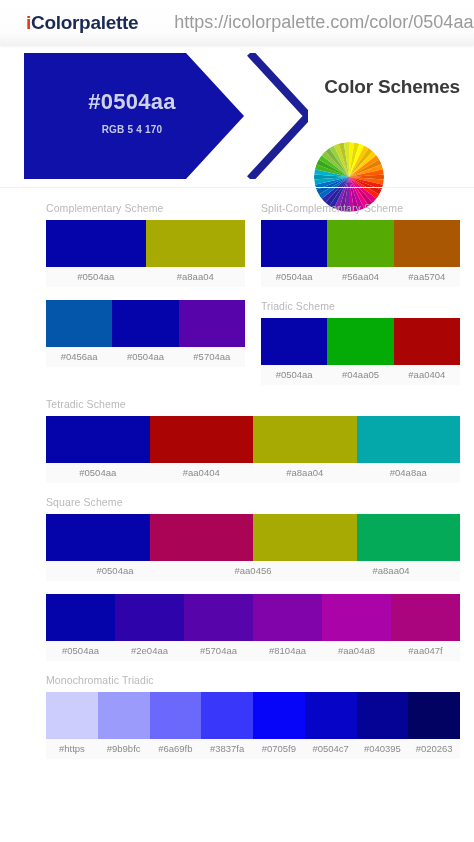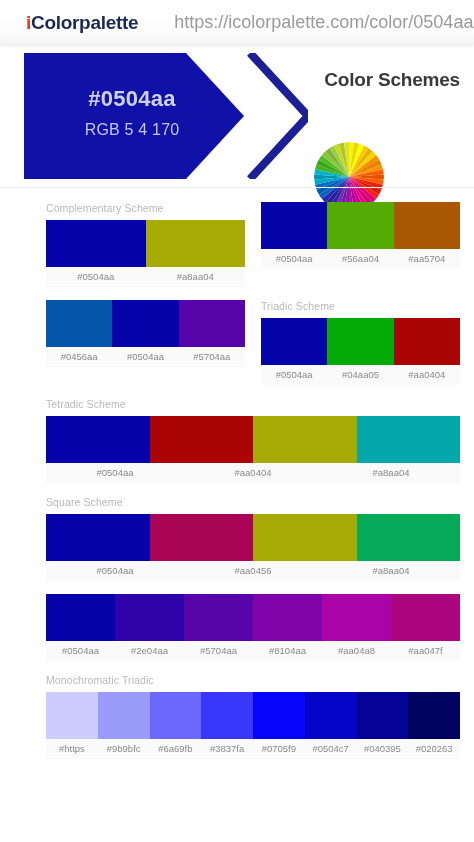--- a/index.html
+++ b/index.html
@@ -67,30 +67,30 @@
     pointer-events: none;
   }
   .hero-hex {
     color: #ced2e8;
     font-size: 22px;
     font-weight: bold;
     letter-spacing: 0.3px;
   }
   .hero-rgb {
     color: #c3c8e2;
-    font-size: 16px;
-    font-weight: normal;
+    font-size: 10px;
+    font-weight: bold;
     margin-top: 9px;
     letter-spacing: 0.2px;
   }
 
   .schemes-title {
     position: absolute;
     right: 14px;
-    top: 24px;
+    top: 31px;
     font-size: 19px;
     font-weight: bold;
     color: #3a3a3a;
     letter-spacing: -0.2px;
   }
 
   .wheel-wrap {
     position: absolute;
     left: 312px;
     top: 95px;
@@ -240,20 +240,21 @@
       <div class="swatch-strip">
           <div class="swatch" style="background: rgb(5, 4, 170);"></div>
           <div class="swatch" style="background: rgb(168, 170, 4);"></div>
         </div>
       <div class="label-strip">
           <div class="label">#0504aa</div>
           <div class="label">#a8aa04</div>
         </div>
     </div>
     <div class="card half">
+      <div class="card-title">Split-Complementary Scheme</div>
       <div class="swatch-strip">
           <div class="swatch" style="background: rgb(5, 4, 170);"></div>
           <div class="swatch" style="background: rgb(86, 170, 4);"></div>
           <div class="swatch" style="background: rgb(170, 87, 4);"></div>
         </div>
       <div class="label-strip">
           <div class="label">#0504aa</div>
           <div class="label">#56aa04</div>
           <div class="label">#aa5704</div>
         </div>
@@ -294,20 +295,21 @@
       <div class="swatch-strip">
           <div class="swatch" style="background: rgb(5, 4, 170);"></div>
           <div class="swatch" style="background: rgb(170, 4, 4);"></div>
           <div class="swatch" style="background: rgb(168, 170, 4);"></div>
           <div class="swatch" style="background: rgb(4, 168, 170);"></div>
         </div>
       <div class="label-strip">
           <div class="label">#0504aa</div>
           <div class="label">#aa0404</div>
           <div class="label">#a8aa04</div>
+          <div class="label">#04a8aa</div>
         </div>
     </div>
   </div>
 
   <div class="row">
     <div class="card">
       <div class="card-title">Square Scheme</div>
       <div class="swatch-strip">
           <div class="swatch" style="background: rgb(5, 4, 170);"></div>
           <div class="swatch" style="background: rgb(170, 4, 86);"></div>

